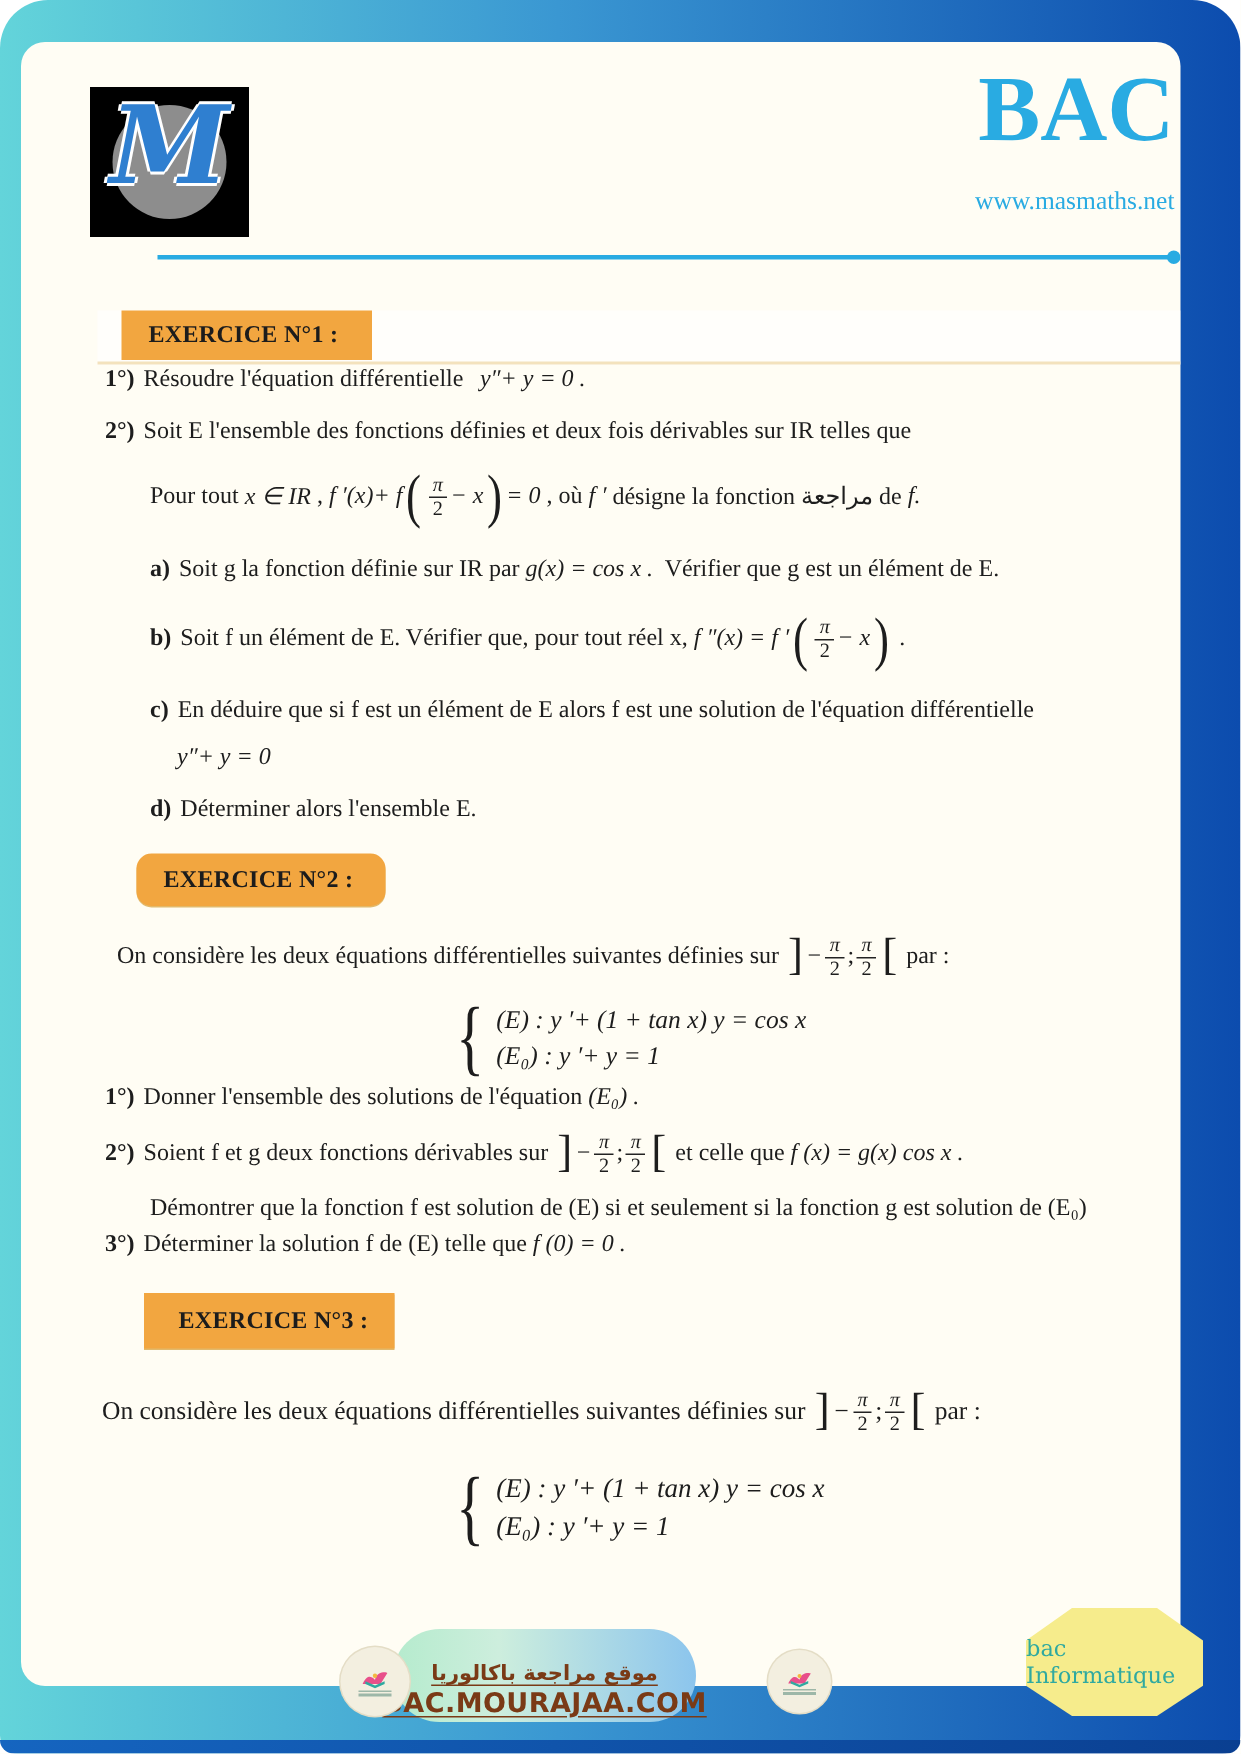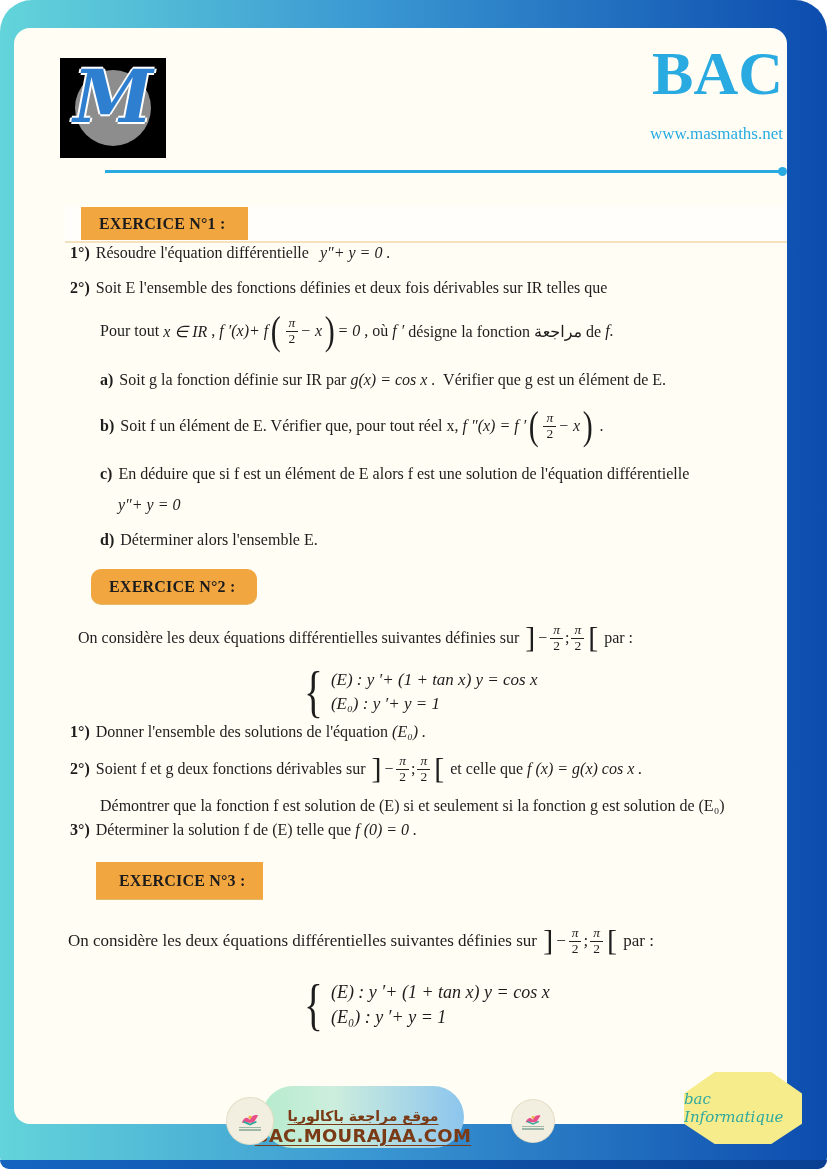--- a/index.html
+++ b/index.html
@@ -66,21 +66,21 @@
               text-decoration:underline; text-underline-offset:3px;margin-top:20px; }
   .pill .site { font-family:"DejaVu Sans", sans-serif; font-weight:bold; font-size:18px; color:#7a3a16;
                 text-decoration:underline; text-underline-offset:3px; letter-spacing:.3px; }
   .badge-circle { position:absolute; border-radius:50%; background:#f3efe0; box-shadow:0 0 0 1px #e4ddc6;
                   display:flex; flex-direction:column; align-items:center; justify-content:center; }
   .badge-circle .bars { width:22px; height:5px; display:flex; flex-direction:column; gap:1px; }
   .badge-circle .bars i { display:block; height:1.5px; background:#9db7a8; }
   .octagon { position:absolute; left:684px; top:1072px; width:118px; height:72px; background:#f6ec8c;
              clip-path:polygon(26% 0, 74% 0, 100% 30%, 100% 72%, 74% 100%, 26% 100%, 0 72%, 0 30%);
              display:flex; align-items:center; justify-content:center; }
-  .octagon .txt { font-family:"DejaVu Serif", serif; font-style:italic; font-size:15px; color:#2fa9a0; }
+  .octagon .txt { font-family:"DejaVu Serif", serif; font-size:15px; color:#2fa9a0; }
 </style>
 </head>
 <body>
 
 <div class="frame">
   <div class="frame-bottom-edge"></div>
 </div>
 
 <div class="page">
 

